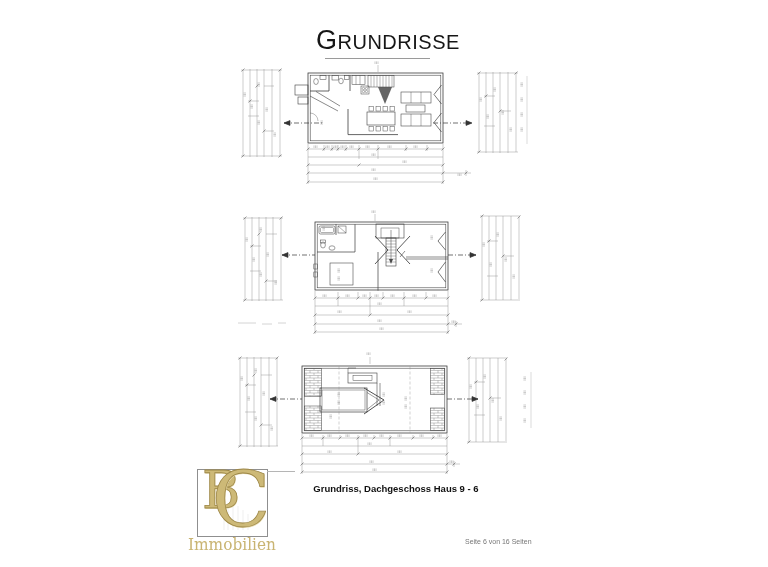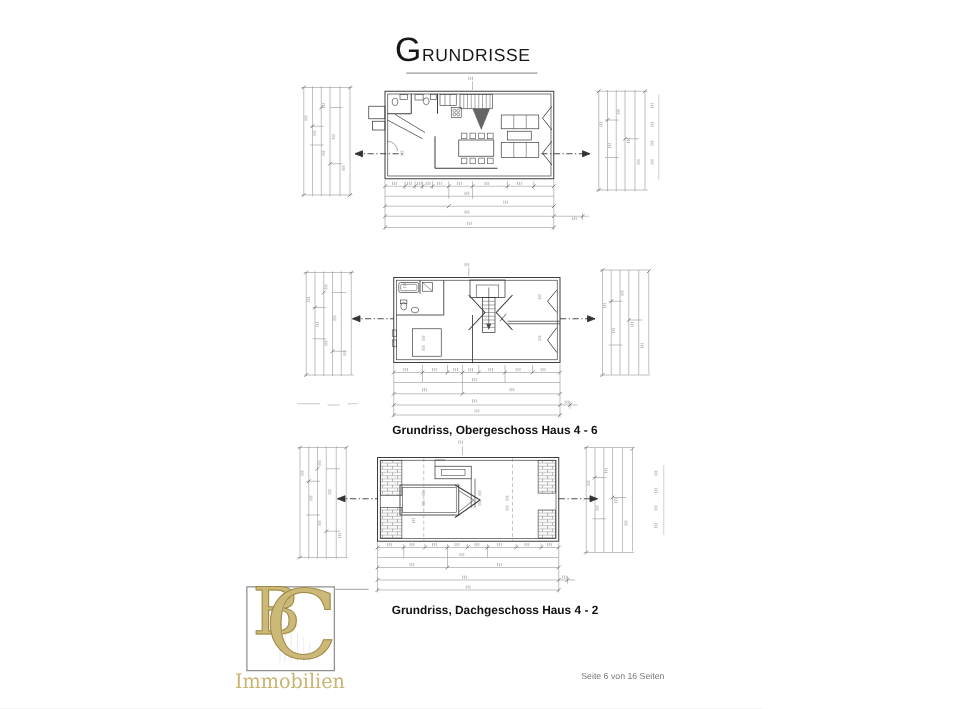--- a/index.html
+++ b/index.html
@@ -4,21 +4,21 @@
 <style>
   html,body{margin:0;padding:0;background:#e8e8e8;}
   .page{
     position:relative;width:768px;height:567px;background:#ffffff;
     font-family:"Liberation Sans",sans-serif;overflow:hidden;
   }
   
   .title{position:absolute;left:316px;top:20px;margin:0;color:#161616;
          font-weight:400;white-space:nowrap;letter-spacing:.5px;}
   .t-init{font-size:27px;}
-  .t-rest{font-size:14px;}
+  .t-rest{font-size:20px;}
   .title-underline{position:absolute;left:325px;top:58px;width:105px;height:1px;background:#9a9a9a;}
   
   figure.plan{position:absolute;margin:0;padding:0;}
   .plan1{left:228px;top:56px;width:320px;height:140px;}
   .plan2{left:228px;top:206px;width:320px;height:132px;}
   .plan3{left:228px;top:350px;width:320px;height:135px;}
   .caption{position:absolute;left:246px;width:300px;text-align:center;
            font-size:9.5px;font-weight:bold;color:#101010;}
   .cap1{top:197px;}
   .cap2{top:339px;}
@@ -228,21 +228,20 @@
         <path d="M54,49H87" fill="none" stroke-dasharray="5,2,1,2"></path>
         <polygon points="54,49 60,46.6 60,51.4"></polygon>
         <path d="M220,49H248" fill="none" stroke-dasharray="5,2,1,2"></path>
         <polygon points="248,49 242,46.6 242,51.4"></polygon>
       </g>
       <g stroke="#c9c9c9" stroke-width="0.8" fill="none">
         <path d="M10,117H28 M34,118H44 M50,117H58"></path>
       </g>
     </svg>
   </figure>
-  <div class="caption cap2">Grundriss, Obergeschoss Haus 4 - 6</div>
 
   <figure class="plan plan3">
     <svg viewBox="0 0 320 135" width="320" height="135">
       <defs>
         <g id="n3" stroke="#999" stroke-width="0.5" fill="none">
             <path d="M0,0V-2.6 M1.5,0V-2.6 M3,0V-2.6"></path>
           </g>
         <pattern id="brick3" width="8" height="5" patternUnits="userSpaceOnUse">
           <path d="M0,0.5H8 M0,3H8 M2,0.5V3 M6,3V5" stroke="#777" stroke-width="0.4" fill="none"></path>
         </pattern>
@@ -316,21 +315,21 @@
           <use href="#n3" transform="translate(179,58) rotate(-90)"></use>
       </g>
       <g stroke="#333" stroke-width="0.7" fill="#333">
         <path d="M42,49H74" fill="none" stroke-dasharray="5,2,1,2"></path>
         <polygon points="42,49 48,46.6 48,51.4"></polygon>
         <path d="M219,49H250" fill="none" stroke-dasharray="5,2,1,2"></path>
         <polygon points="250,49 244,46.6 244,51.4"></polygon>
       </g>
     </svg>
   </figure>
-  <div class="caption cap3">Grundriss, Dachgeschoss Haus 4 - 2</div>
+  <div class="caption cap3">Grundriss, Dachgeschoss Haus 9 - 6</div>
 
   <div class="logo-box">
     <svg width="67" height="64" viewBox="0 0 67 64" style="position:absolute;left:0;top:0;opacity:0.3;">
       <path d="M30,60V34 M35,60V30 M40,60V36 M45,60V40 M26,60V42 M50,60V44" stroke="#aaa" stroke-width="0.6" fill="none"></path>
     </svg>
   </div>
   <span class="logo-letter lb">B</span>
   <span class="logo-letter lc">C</span>
   <div class="logo-tail"></div>
   <div class="logo-sub">Immobilien</div>

